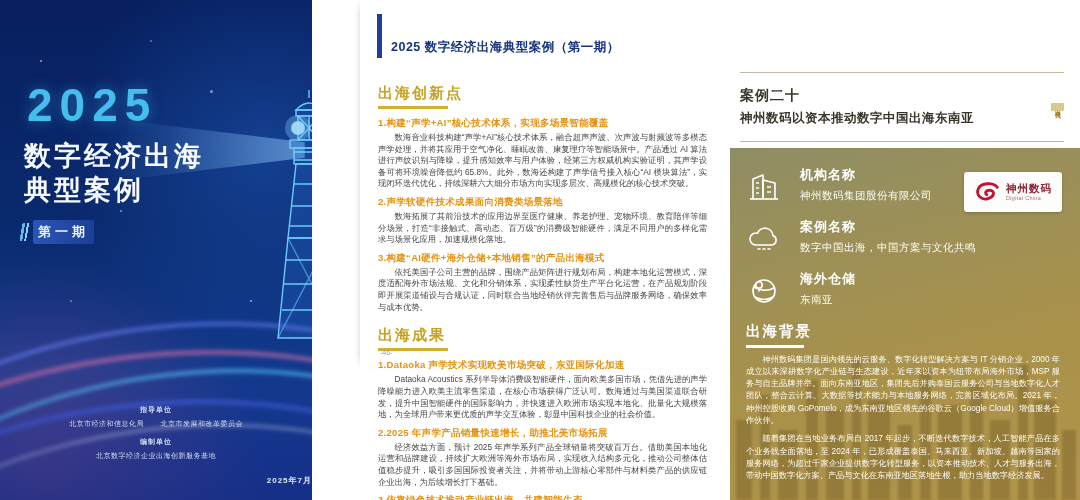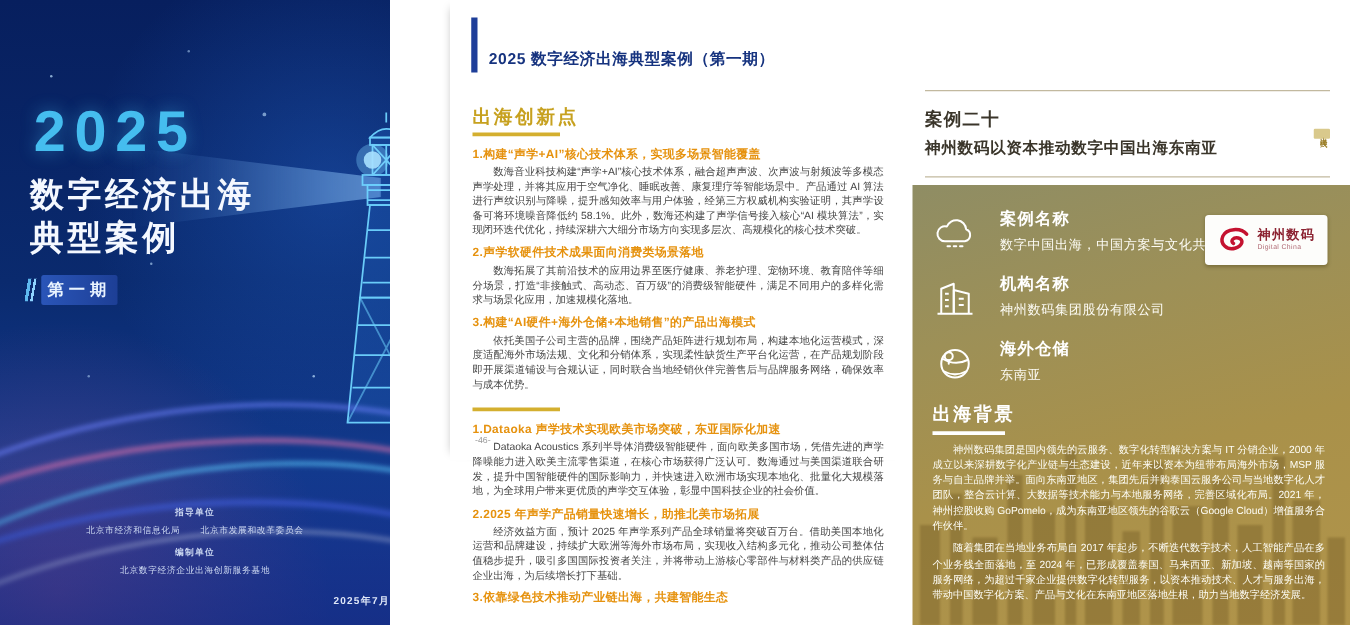--- a/index.html
+++ b/index.html
@@ -173,28 +173,29 @@
   <div class="mid-header">
     <span class="hbar"></span>
     <span class="htext">2025 数字经济出海典型案例（第一期）</span>
   </div>
 
   <div class="mid-content">
     <section>
       <h3 class="sec-h">出海创新点</h3>
       <div class="sec-underline"></div>
       <h4 class="item-h">1.构建“声学+AI”核心技术体系，实现多场景智能覆盖</h4>
-      <p class="item-p">数海音业科技构建“声学+AI”核心技术体系，融合超声声波、次声波与射频波等多模态声学处理，并将其应用于空气净化、睡眠改善、康复理疗等智能场景中。产品通过 AI 算法进行声纹识别与降噪，提升感知效率与用户体验，经第三方权威机构实验证明，其声学设备可将环境噪音降低约 58.1%。此外，数海还构建了声学信号接入核心“AI 模块算法”，实现闭环迭代优化，持续深耕六大细分市场方向实现多层次、高规模化的核心技术突破。</p>
+      <p class="item-p">数海音业科技构建“声学+AI”核心技术体系，融合超声声波、次声波与射频波等多模态声学处理，并将其应用于空气净化、睡眠改善、康复理疗等智能场景中。产品通过 AI 算法进行声纹识别与降噪，提升感知效率与用户体验，经第三方权威机构实验证明，其声学设备可将环境噪音降低约 65.8%。此外，数海还构建了声学信号接入核心“AI 模块算法”，实现闭环迭代优化，持续深耕六大细分市场方向实现多层次、高规模化的核心技术突破。</p>
       <h4 class="item-h">2.声学软硬件技术成果面向消费类场景落地</h4>
       <p class="item-p">数海拓展了其前沿技术的应用边界至医疗健康、养老护理、宠物环境、教育陪伴等细分场景，打造“非接触式、高动态、百万级”的消费级智能硬件，满足不同用户的多样化需求与场景化应用，加速规模化落地。</p>
       <h4 class="item-h">3.构建“AI硬件+海外仓储+本地销售”的产品出海模式</h4>
       <p class="item-p">依托美国子公司主营的品牌，围绕产品矩阵进行规划布局，构建本地化运营模式，深度适配海外市场法规、文化和分销体系，实现柔性缺货生产平台化运营，在产品规划阶段即开展渠道铺设与合规认证，同时联合当地经销伙伴完善售后与品牌服务网络，确保效率与成本优势。</p>
     </section>
 
     <section class="sec2">
+      <h3 class="sec-h">出海成果</h3>
       <div class="sec-underline"></div>
       <h4 class="item-h">1.Dataoka 声学技术实现欧美市场突破，东亚国际化加速</h4>
       <p class="item-p">Dataoka Acoustics 系列半导体消费级智能硬件，面向欧美多国市场，凭借先进的声学降噪能力进入欧美主流零售渠道，在核心市场获得广泛认可。数海通过与美国渠道联合研发，提升中国智能硬件的国际影响力，并快速进入欧洲市场实现本地化、批量化大规模落地，为全球用户带来更优质的声学交互体验，彰显中国科技企业的社会价值。</p>
       <h4 class="item-h">2.2025 年声学产品销量快速增长，助推北美市场拓展</h4>
       <p class="item-p">经济效益方面，预计 2025 年声学系列产品全球销量将突破百万台。借助美国本地化运营和品牌建设，持续扩大欧洲等海外市场布局，实现收入结构多元化，推动公司整体估值稳步提升，吸引多国国际投资者关注，并将带动上游核心零部件与材料类产品的供应链企业出海，为后续增长打下基础。</p>
       <h4 class="item-h">3.依靠绿色技术推动产业链出海，共建智能生态</h4>
 
     </section>
   </div>
 
@@ -239,43 +240,43 @@
           <path d="M30 8 C24 1 9 2 5.5 10 C2 18 10 25 18 22.5 C26 20 27.5 13.5 21.5 12 C16.5 10.8 12.5 15 16.5 17.5" fill="none" stroke="#c41230" stroke-width="3.6" stroke-linecap="round"></path>
         </svg>
         <div class="logo-text">
           <div class="logo-cn">神州数码</div>
           <div class="logo-en">Digital China</div>
         </div>
       </div>
 
       <div class="info-row">
         <svg class="info-icon" width="36" height="36" viewBox="0 0 36 36">
-          <g fill="none" stroke="#ffffff" stroke-width="1.6" stroke-linecap="round" stroke-linejoin="round">
-            <path d="M10 25 a6 6 0 1 1 1.5-11.8 a8 8 0 0 1 15.4 2.2 a5 5 0 0 1 -1 9.6 Z"></path>
-            <path d="M12 29 h2 M17 29 h2 M22 29 h2"></path>
-          </g>
-        </svg>
-        <div>
-          <div class="info-label">案例名称</div>
-          <div class="info-value">数字中国出海，中国方案与文化共鸣</div>
-        </div>
-      </div>
-
-      <div class="info-row">
-        <svg class="info-icon" width="36" height="36" viewBox="0 0 36 36">
           <g fill="none" stroke="#ffffff" stroke-width="1.6" stroke-linejoin="round">
             <path d="M4 31 L32 31"></path>
             <path d="M7 31 V11 L17 7 V31"></path>
             <path d="M17 31 V12 L29 15 V31"></path>
             <path d="M10 15 h3 M10 20 h3 M10 25 h3 M21 19 h4 M21 24 h4"></path>
           </g>
         </svg>
         <div>
           <div class="info-label">机构名称</div>
           <div class="info-value">神州数码集团股份有限公司</div>
+        </div>
+      </div>
+
+      <div class="info-row">
+        <svg class="info-icon" width="36" height="36" viewBox="0 0 36 36">
+          <g fill="none" stroke="#ffffff" stroke-width="1.6" stroke-linecap="round" stroke-linejoin="round">
+            <path d="M10 25 a6 6 0 1 1 1.5-11.8 a8 8 0 0 1 15.4 2.2 a5 5 0 0 1 -1 9.6 Z"></path>
+            <path d="M12 29 h2 M17 29 h2 M22 29 h2"></path>
+          </g>
+        </svg>
+        <div>
+          <div class="info-label">案例名称</div>
+          <div class="info-value">数字中国出海，中国方案与文化共鸣</div>
         </div>
       </div>
 
       <div class="info-row">
         <svg class="info-icon" width="36" height="36" viewBox="0 0 36 36">
           <g fill="none" stroke="#ffffff" stroke-width="1.6" stroke-linecap="round">
             <circle cx="18" cy="19" r="11"></circle>
             <path d="M8 15 q10 6 20 1 M9 25 q9 5 18 0"></path>
             <circle cx="13" cy="13" r="3.2"></circle>
             <path d="M13 16.2 L13 19"></path>

